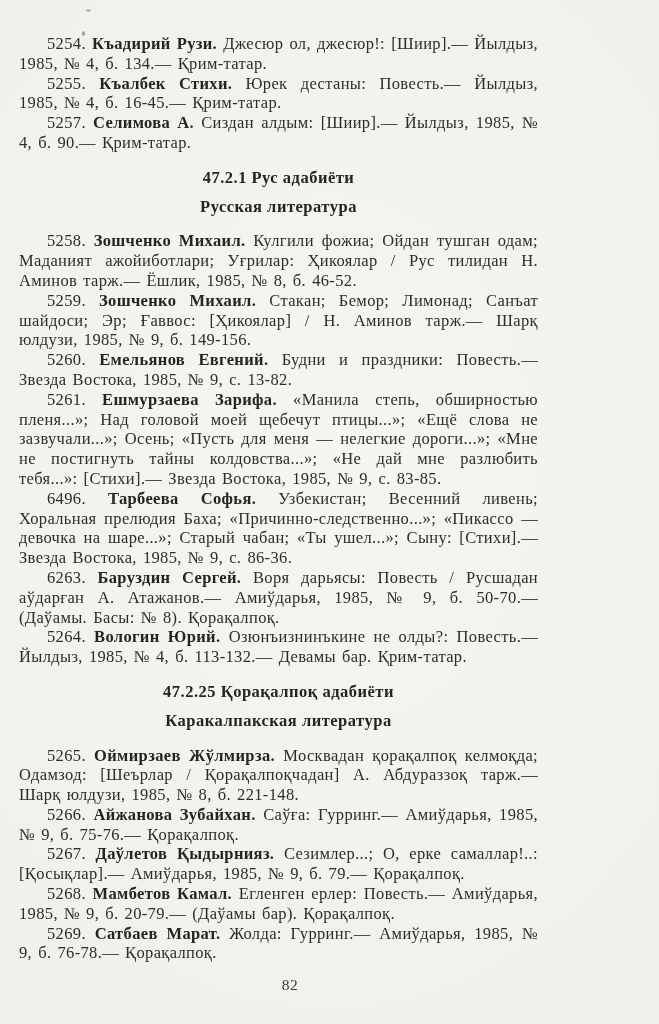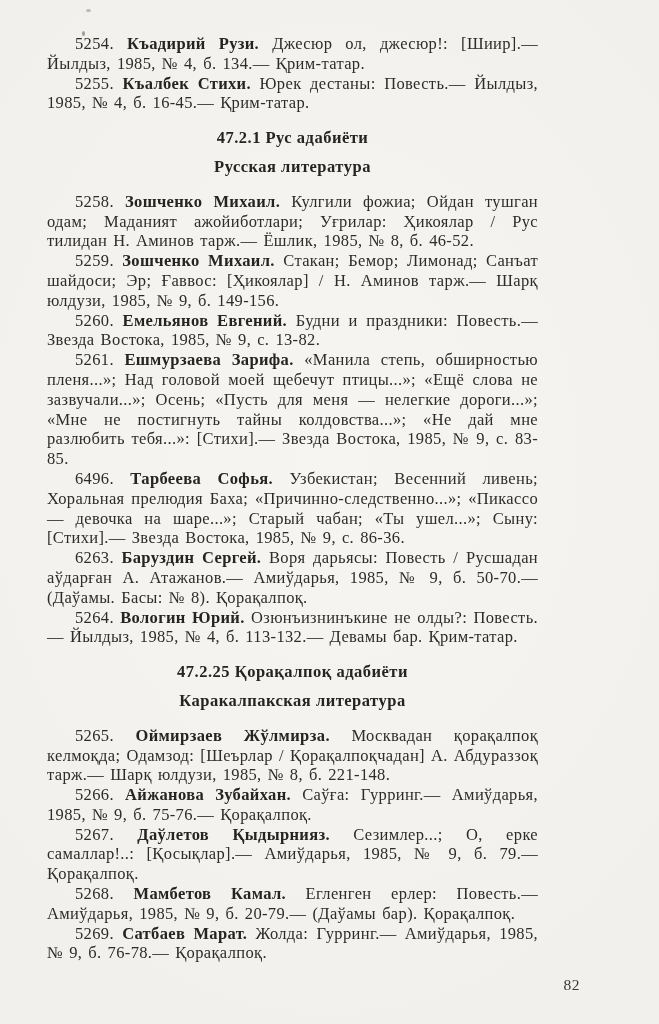--- a/index.html
+++ b/index.html
@@ -13,21 +13,21 @@
     background-color: #f0eeea;
     font-family: "Liberation Serif", "DejaVu Serif", serif;
     color: #2e2c29;
     position: relative;
   }
   .page {
     position: relative;
     box-sizing: border-box;
     width: 580px;
     height: 1024px;
-    padding: 34px 42px 0 47px;
+    padding: 34px 42px 0 19px;
   }
   .entry {
     margin: 0;
     font-size: 16.5px;
     line-height: 19.8px;
     text-align: justify;
     text-indent: 28px;
     letter-spacing: 0.35px;
     word-spacing: 1.6px;
   }
@@ -40,21 +40,21 @@
     line-height: 19.8px;
     letter-spacing: 0.5px;
     color: #262421;
   }
   .section-code  { margin-top: 15px; margin-bottom: 9px; }
   .section-title { margin-bottom: 15px; }
   .page-number {
     position: absolute;
     left: 0; right: 0;
     bottom: 30px;
-    text-align: right;
+    text-align: center;
     font-size: 15.5px;
     letter-spacing: 0.5px;
     color: #3a3835;
   }
   .speck {
     position: absolute;
     background: #7a766f;
     border-radius: 50%;
   }
   .speck.s1 { left: 86px; top: 9px;  width: 5px; height: 3px; opacity: .45; }
@@ -69,20 +69,25 @@
 
   <p class="entry">
     <span class="num">5254.</span>
     <span class="author">Къадирий Рузи.</span>
     <span class="body">Джесюр ол, джесюр!: [Шиир].— Йылдыз, 1985, № 4, б. 134.— Қрим-татар.</span>
   </p>
   <p class="entry">
     <span class="num">5255.</span>
     <span class="author">Къалбек Стихи.</span>
     <span class="body">Юрек дестаны: Повесть.— Йылдыз, 1985, № 4, б. 16-45.— Қрим-татар.</span>
+  </p>
+  <p class="entry">
+    <span class="num">5257.</span>
+    <span class="author">Селимова А.</span>
+    <span class="body">Сиздан алдым: [Шиир].— Йылдыз, 1985, № 4, б. 90.— Қрим-татар.</span>
   </p>
 
   <p class="section-code">47.2.1 Рус адабиёти</p>
   <p class="section-title">Русская литература</p>
 
   <p class="entry">
     <span class="num">5258.</span>
     <span class="author">Зошченко Михаил.</span>
     <span class="body">Кулгили фожиа; Ойдан тушган одам; Маданият ажойиботлари; Уғрилар: Ҳикоялар / Рус тилидан Н. Аминов тарж.— Ёшлик, 1985, № 8, б. 46-52.</span>
   </p>

